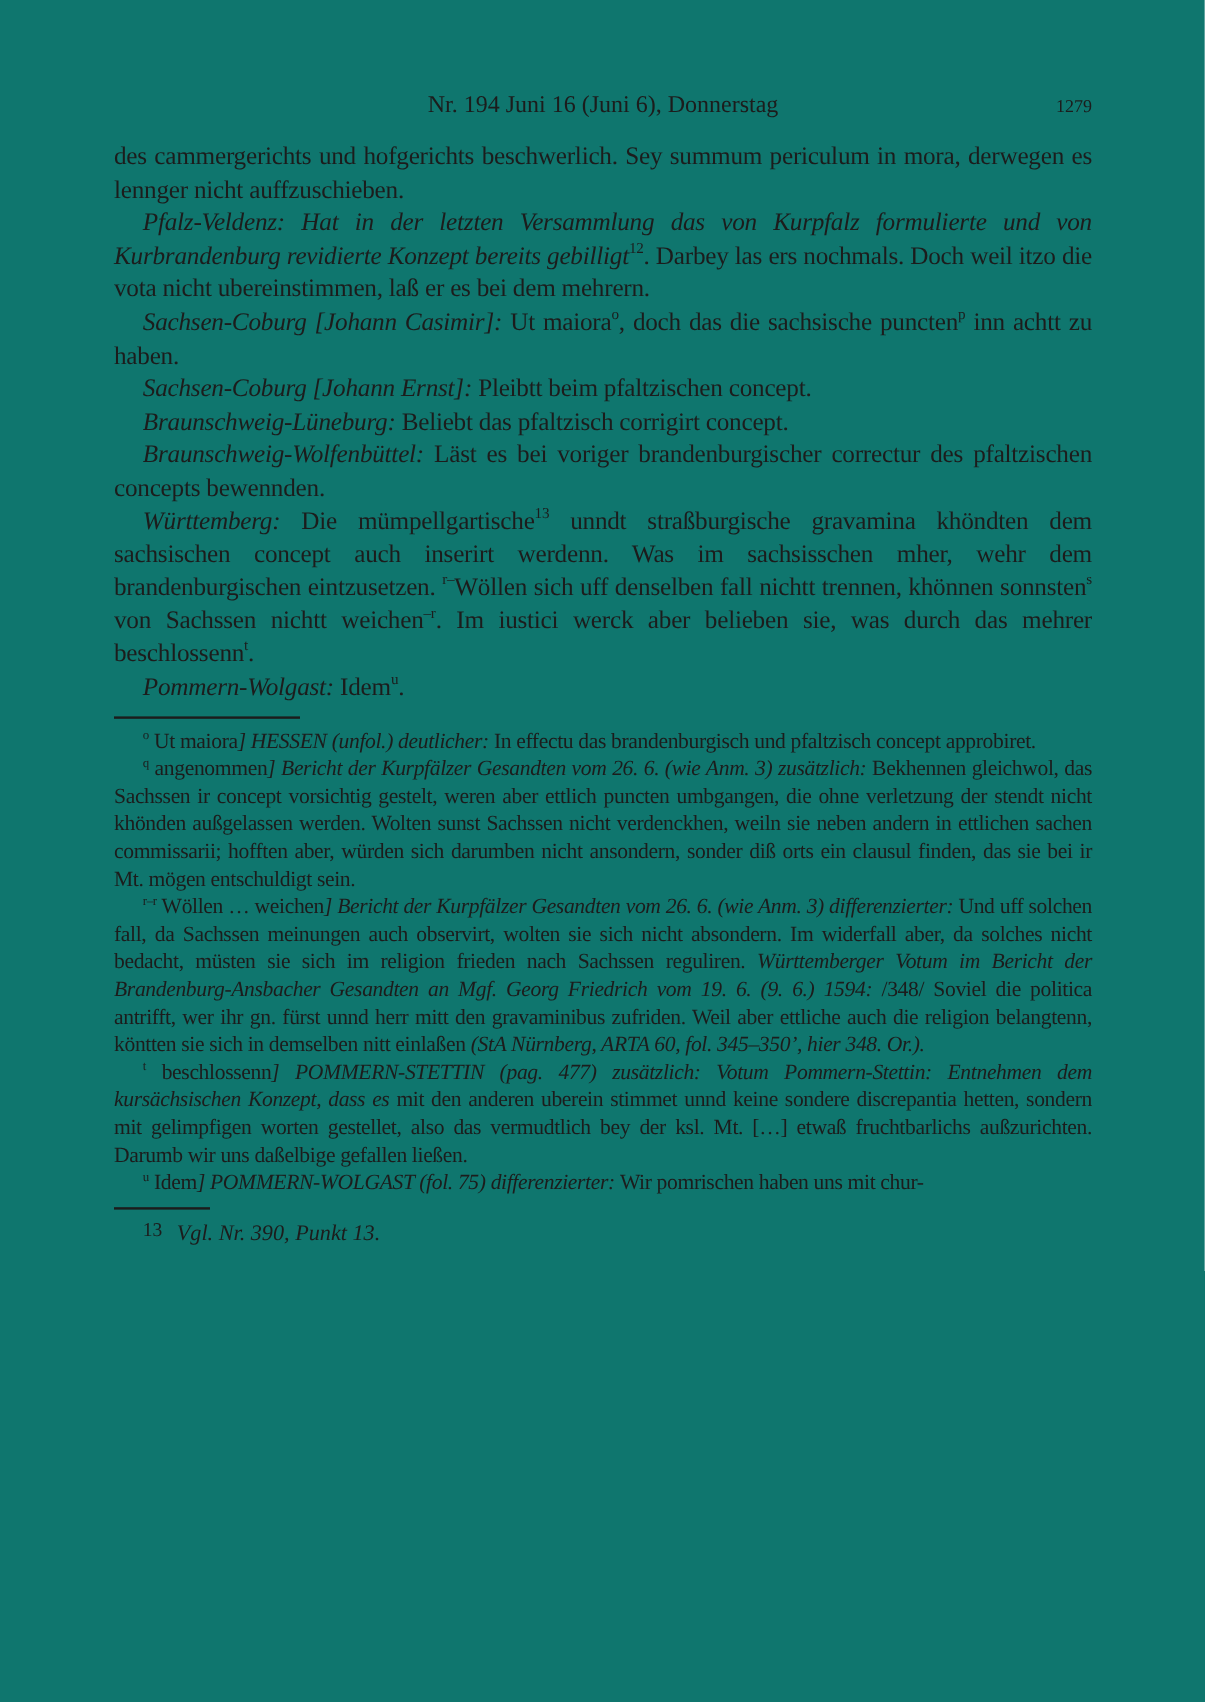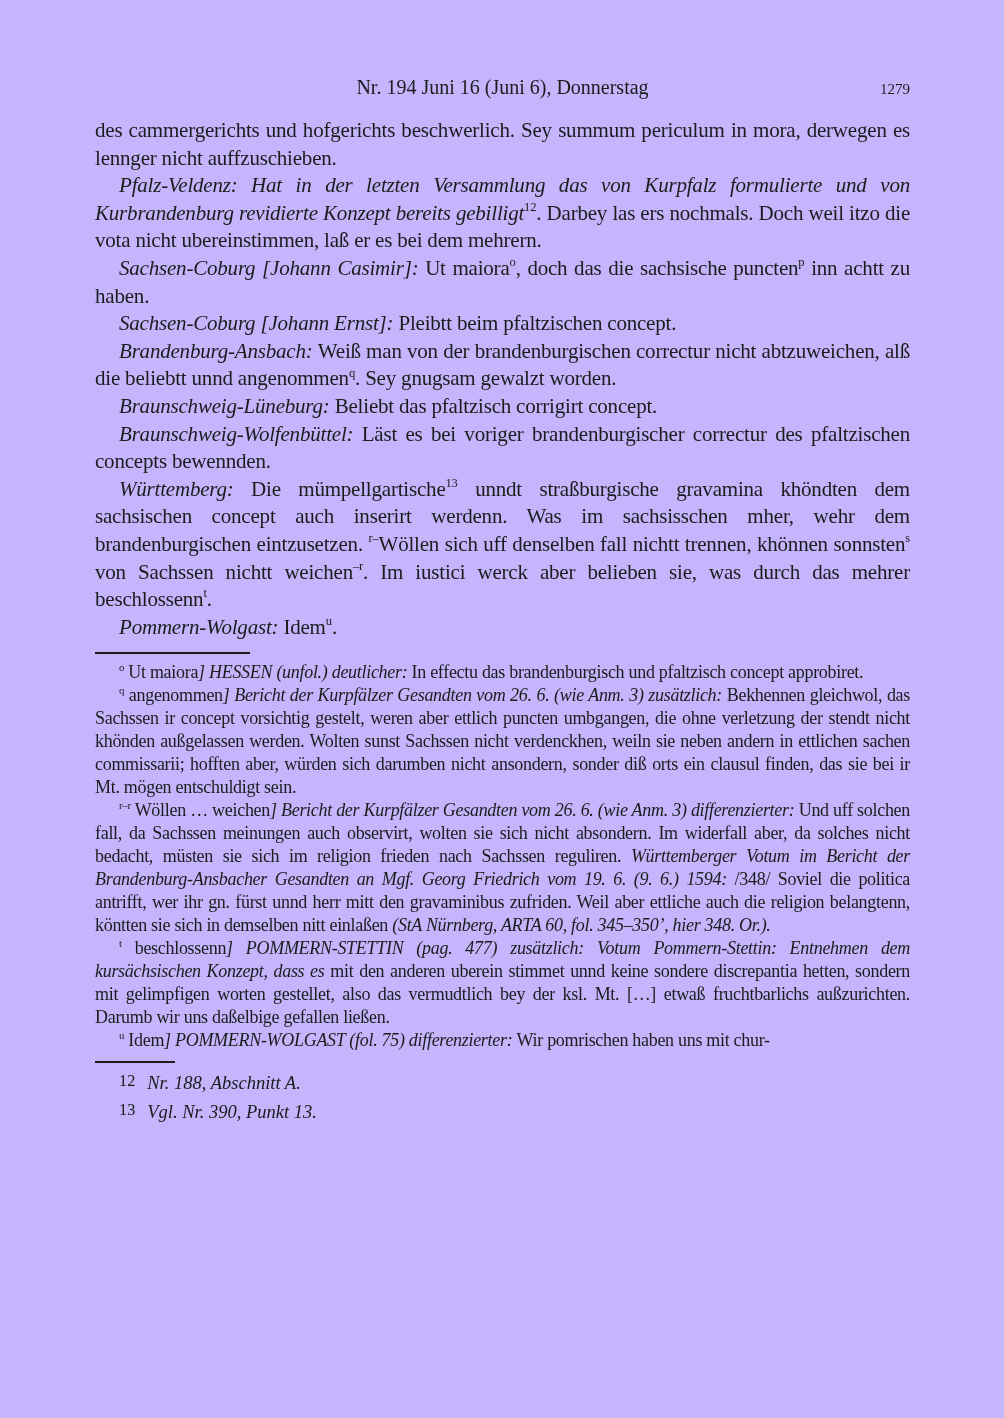--- a/index.html
+++ b/index.html
@@ -69,49 +69,47 @@
   .run-fn {
     font-size: 0.88em;
     position: relative;
     top: -0.18em;
     margin-right: 12px;
   }
 </style>
 </head>
 <body style="background: rgb(255, 255, 255);">
 
-<div class="page" style="color: rgb(28, 28, 28); background: #c4b5fd;">
+<div class="page" style="color: rgb(28, 28, 28); background: #0f766e;">
 
   <div class="running-header">
     <span class="htitle">Nr. 194 Juni 16 (Juni 6), Donnerstag</span>
     <span class="pagenum">1279</span>
   </div>
 
   <main class="body-text">
       <p class="para"><span class="run-r">des cammergerichts und hofgerichts beschwerlich. Sey summum periculum in mora, derwegen es lennger nicht auffzuschieben.</span></p>
       <p class="para indent"><span class="run-i">Pfalz-Veldenz: Hat in der letzten Versammlung das von Kurpfalz formulierte und von Kurbrandenburg revidierte Konzept bereits gebilligt</span><sup class="run-s">12</sup><span class="run-r">. Darbey las ers nochmals. Doch weil itzo die vota nicht ubereinstimmen, laß er es bei dem mehrern.</span></p>
       <p class="para indent"><span class="run-i">Sachsen-Coburg [Johann Casimir]: </span><span class="run-r">Ut maiora</span><sup class="run-s">o</sup><span class="run-r">, doch das die sachsische puncten</span><sup class="run-s">p</sup><span class="run-r"> inn achtt zu haben.</span></p>
       <p class="para indent"><span class="run-i">Sachsen-Coburg [Johann Ernst]: </span><span class="run-r">Pleibtt beim pfaltzischen concept.</span></p>
-      <p class="para indent"><span class="run-i">Brandenburg-Ansbach: </span><span class="run-r">Weiß man von der brandenburgischen correctur nicht abtzuweichen, alß die beliebtt unnd angenommen</span><sup class="run-s">q</sup><span class="run-r">. Sey gnugsam gewalzt worden.</span></p>
       <p class="para indent"><span class="run-i">Braunschweig-Lüneburg: </span><span class="run-r">Beliebt das pfaltzisch corrigirt concept.</span></p>
       <p class="para indent"><span class="run-i">Braunschweig-Wolfenbüttel: </span><span class="run-r">Läst es bei voriger brandenburgischer correctur des pfaltzischen concepts bewennden.</span></p>
       <p class="para indent"><span class="run-i">Württemberg: </span><span class="run-r">Die mümpellgartische</span><sup class="run-s">13</sup><span class="run-r"> unndt straßburgische gravamina khöndten dem sachsischen concept auch inserirt werdenn. Was im sachsisschen mher, wehr dem brandenburgischen eintzusetzen. </span><sup class="run-s">r–</sup><span class="run-r">Wöllen sich uff denselben fall nichtt trennen, khönnen sonnsten</span><sup class="run-s">s</sup><span class="run-r"> von Sachssen nichtt weichen</span><sup class="run-s">–r</sup><span class="run-r">. Im iustici werck aber belieben sie, was durch das mehrer beschlossenn</span><sup class="run-s">t</sup><span class="run-r">.</span></p>
       <p class="para indent"><span class="run-i">Pommern-Wolgast: </span><span class="run-r">Idem</span><sup class="run-s">u</sup><span class="run-r">.</span></p>
     </main>
 
   <hr class="apparatus-rule">
 
   <section class="apparatus">
       <p class="para indent"><sup class="run-s">o</sup><span class="run-r"> Ut maiora</span><span class="run-i">] HESSEN (unfol.) deutlicher: </span><span class="run-r">In effectu das brandenburgisch und pfaltzisch concept approbiret.</span></p>
       <p class="para indent"><sup class="run-s">q</sup><span class="run-r"> angenommen</span><span class="run-i">] Bericht der Kurpfälzer Gesandten vom 26. 6. (wie Anm. 3) zusätzlich: </span><span class="run-r">Bekhennen gleichwol, das Sachssen ir concept vorsichtig gestelt, weren aber ettlich puncten umbgangen, die ohne verletzung der stendt nicht khönden außgelassen werden. Wolten sunst Sachssen nicht verdenckhen, weiln sie neben andern in ettlichen sachen commissarii; hofften aber, würden sich darumben nicht ansondern, sonder diß orts ein clausul finden, das sie bei ir Mt. mögen entschuldigt sein.</span></p>
       <p class="para indent"><sup class="run-s">r–r</sup><span class="run-r"> Wöllen … weichen</span><span class="run-i">] Bericht der Kurpfälzer Gesandten vom 26. 6. (wie Anm. 3) differenzierter: </span><span class="run-r">Und uff solchen fall, da Sachssen meinungen auch observirt, wolten sie sich nicht absondern. Im widerfall aber, da solches nicht bedacht, müsten sie sich im religion frieden nach Sachssen reguliren. </span><span class="run-i">Württemberger Votum im Bericht der Brandenburg-Ansbacher Gesandten an Mgf. Georg Friedrich vom 19. 6. (9. 6.) 1594: </span><span class="run-r">/348/ Soviel die politica antrifft, wer ihr gn. fürst unnd herr mitt den gravaminibus zufriden. Weil aber ettliche auch die religion belangtenn, köntten sie sich in demselben nitt einlaßen </span><span class="run-i">(StA Nürnberg, ARTA 60, fol. 345–350’, hier 348. Or.).</span></p>
       <p class="para indent"><sup class="run-s">t</sup><span class="run-r"> beschlossenn</span><span class="run-i">] POMMERN-STETTIN (pag. 477) zusätzlich: Votum Pommern-Stettin: Entnehmen dem kursächsischen Konzept, dass es </span><span class="run-r">mit den anderen uberein stimmet unnd keine sondere discrepantia hetten, sondern mit gelimpfigen worten gestellet, also das vermudtlich bey der ksl. Mt. […] etwaß fruchtbarlichs außzurichten. Darumb wir uns daßelbige gefallen ließen.</span></p>
       <p class="para indent"><sup class="run-s">u</sup><span class="run-r"> Idem</span><span class="run-i">] POMMERN-WOLGAST (fol. 75) differenzierter: </span><span class="run-r">Wir pomrischen haben uns mit chur-</span></p>
     </section>
 
   <hr class="footnote-rule">
 
   <section class="footnotes">
-      <p class="para indent"><span class="run-fn">12</span><span class="run-i">Nr. 188, Abschnitt A.</span></p>
       <p class="para indent"><span class="run-fn">13</span><span class="run-i">Vgl. Nr. 390, Punkt 13.</span></p>
     </section>
 
 </div>
 
 </body></html>

